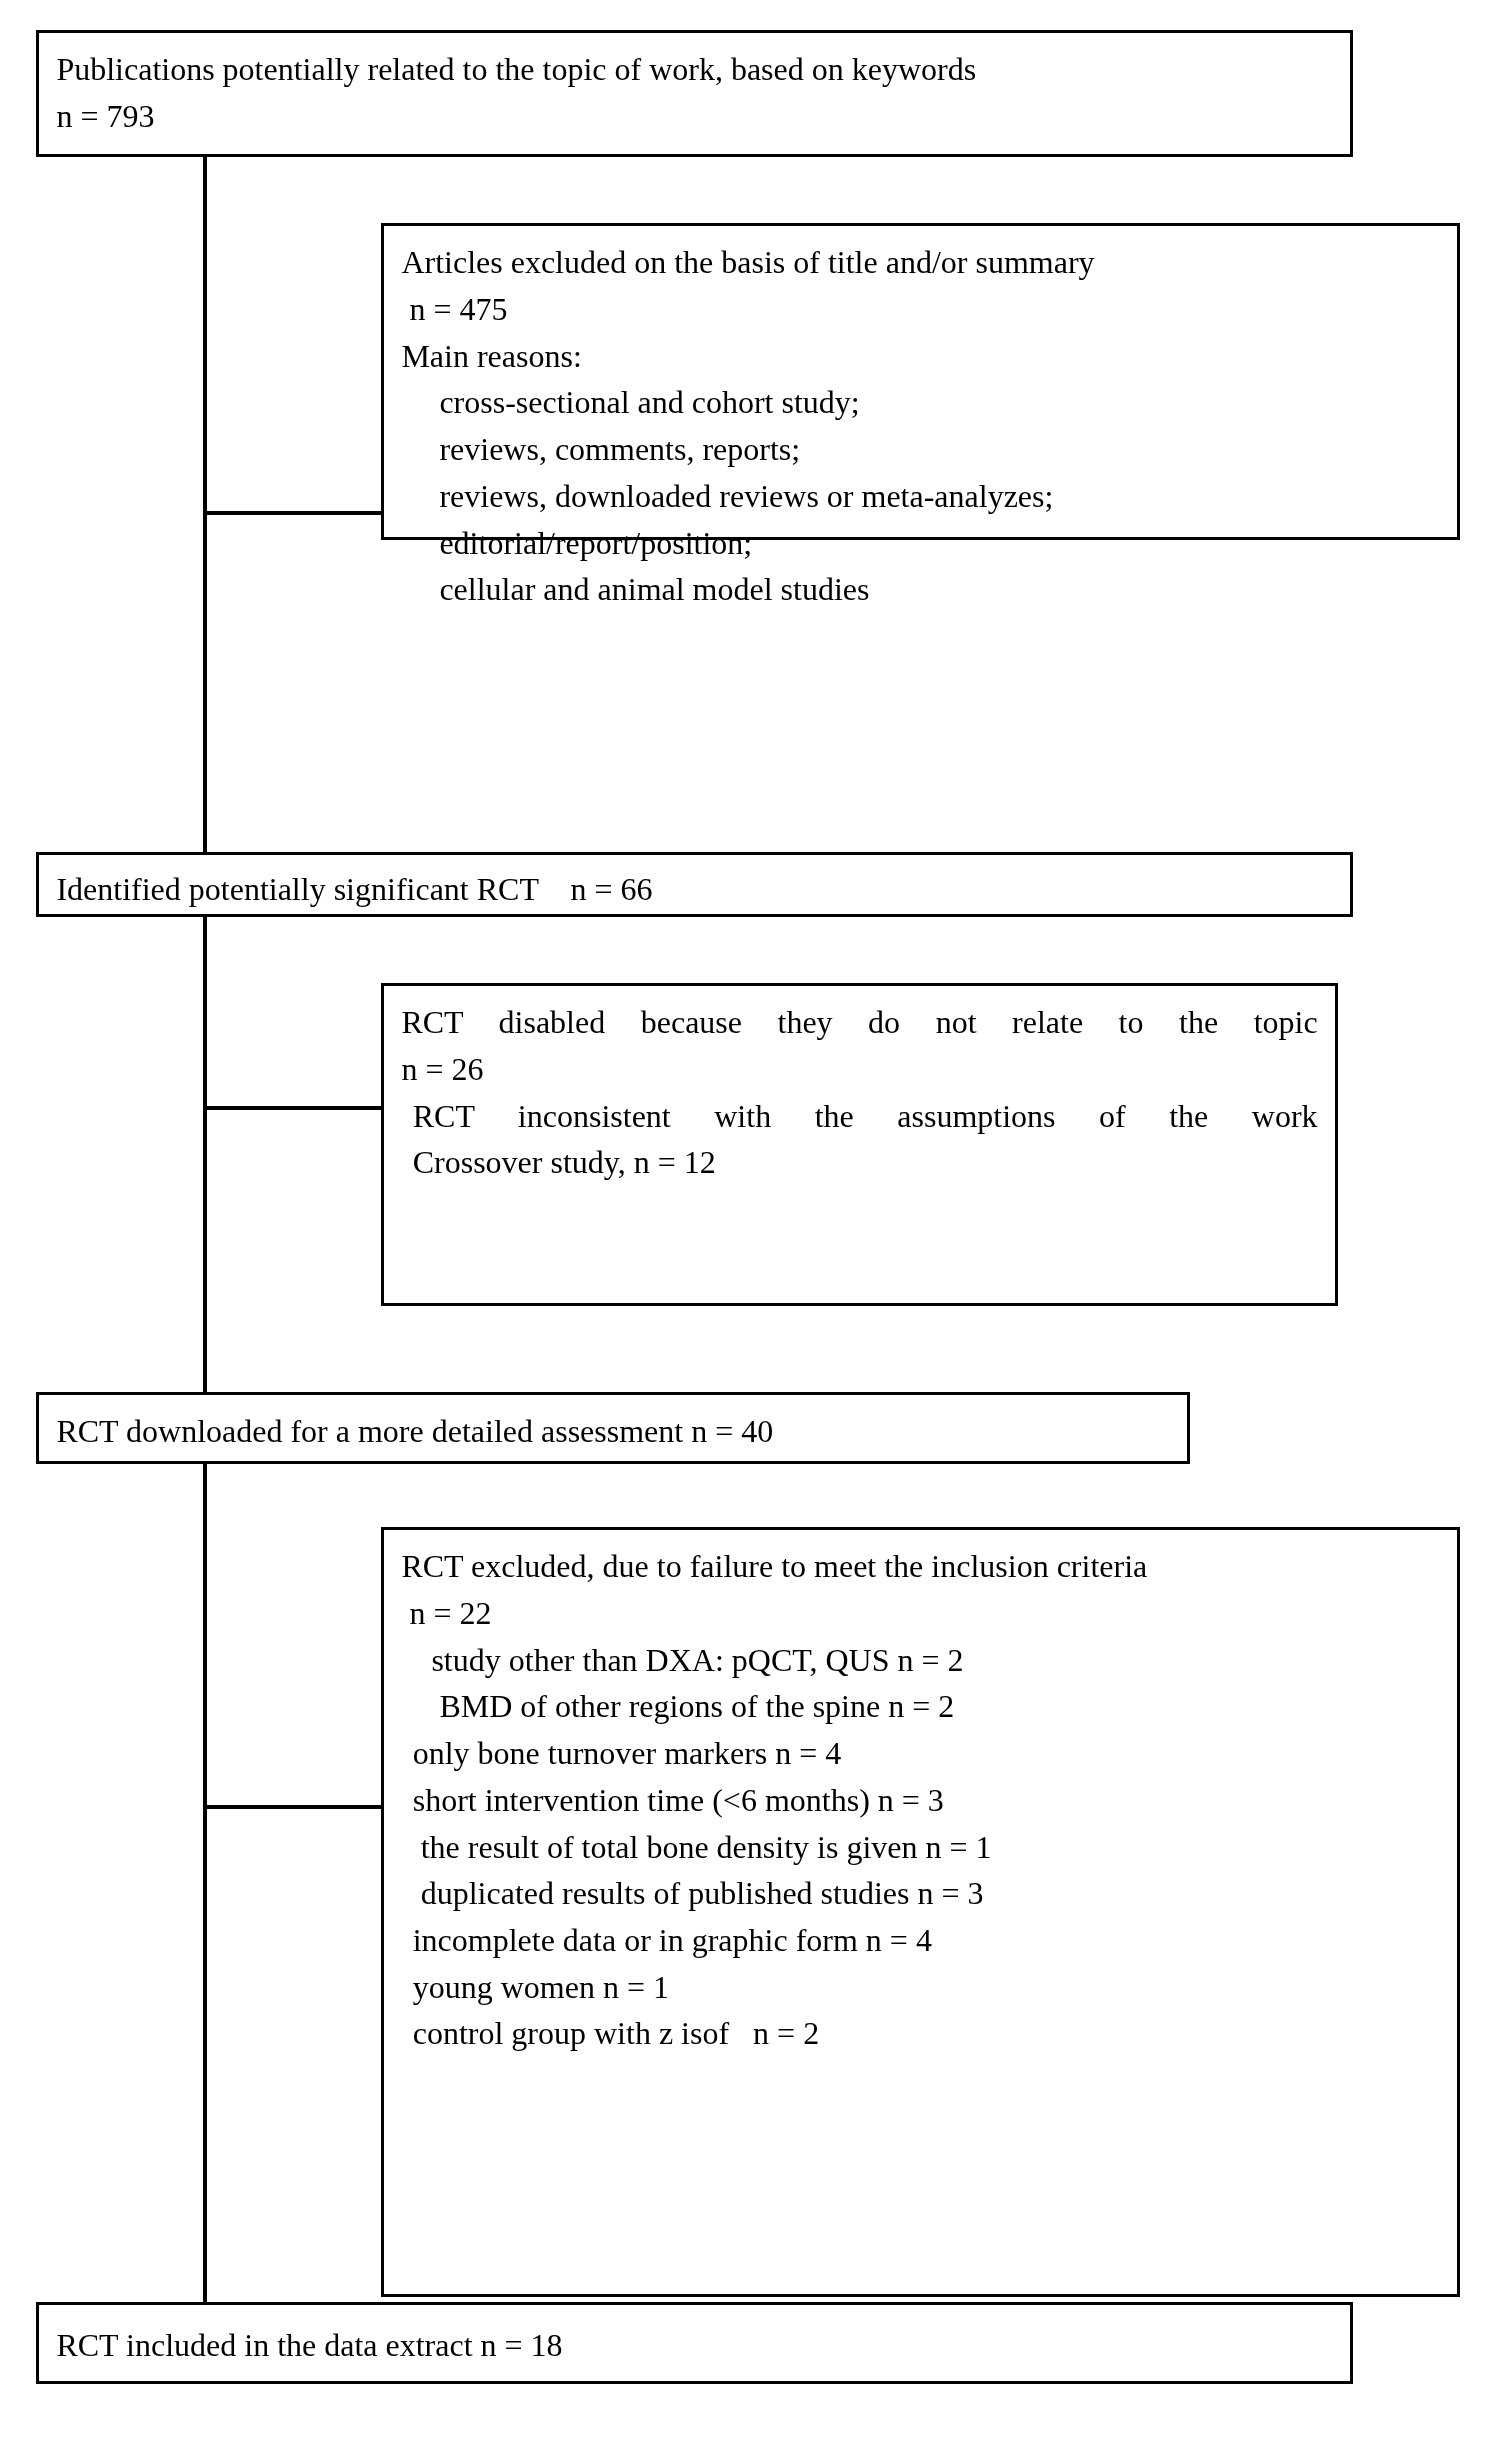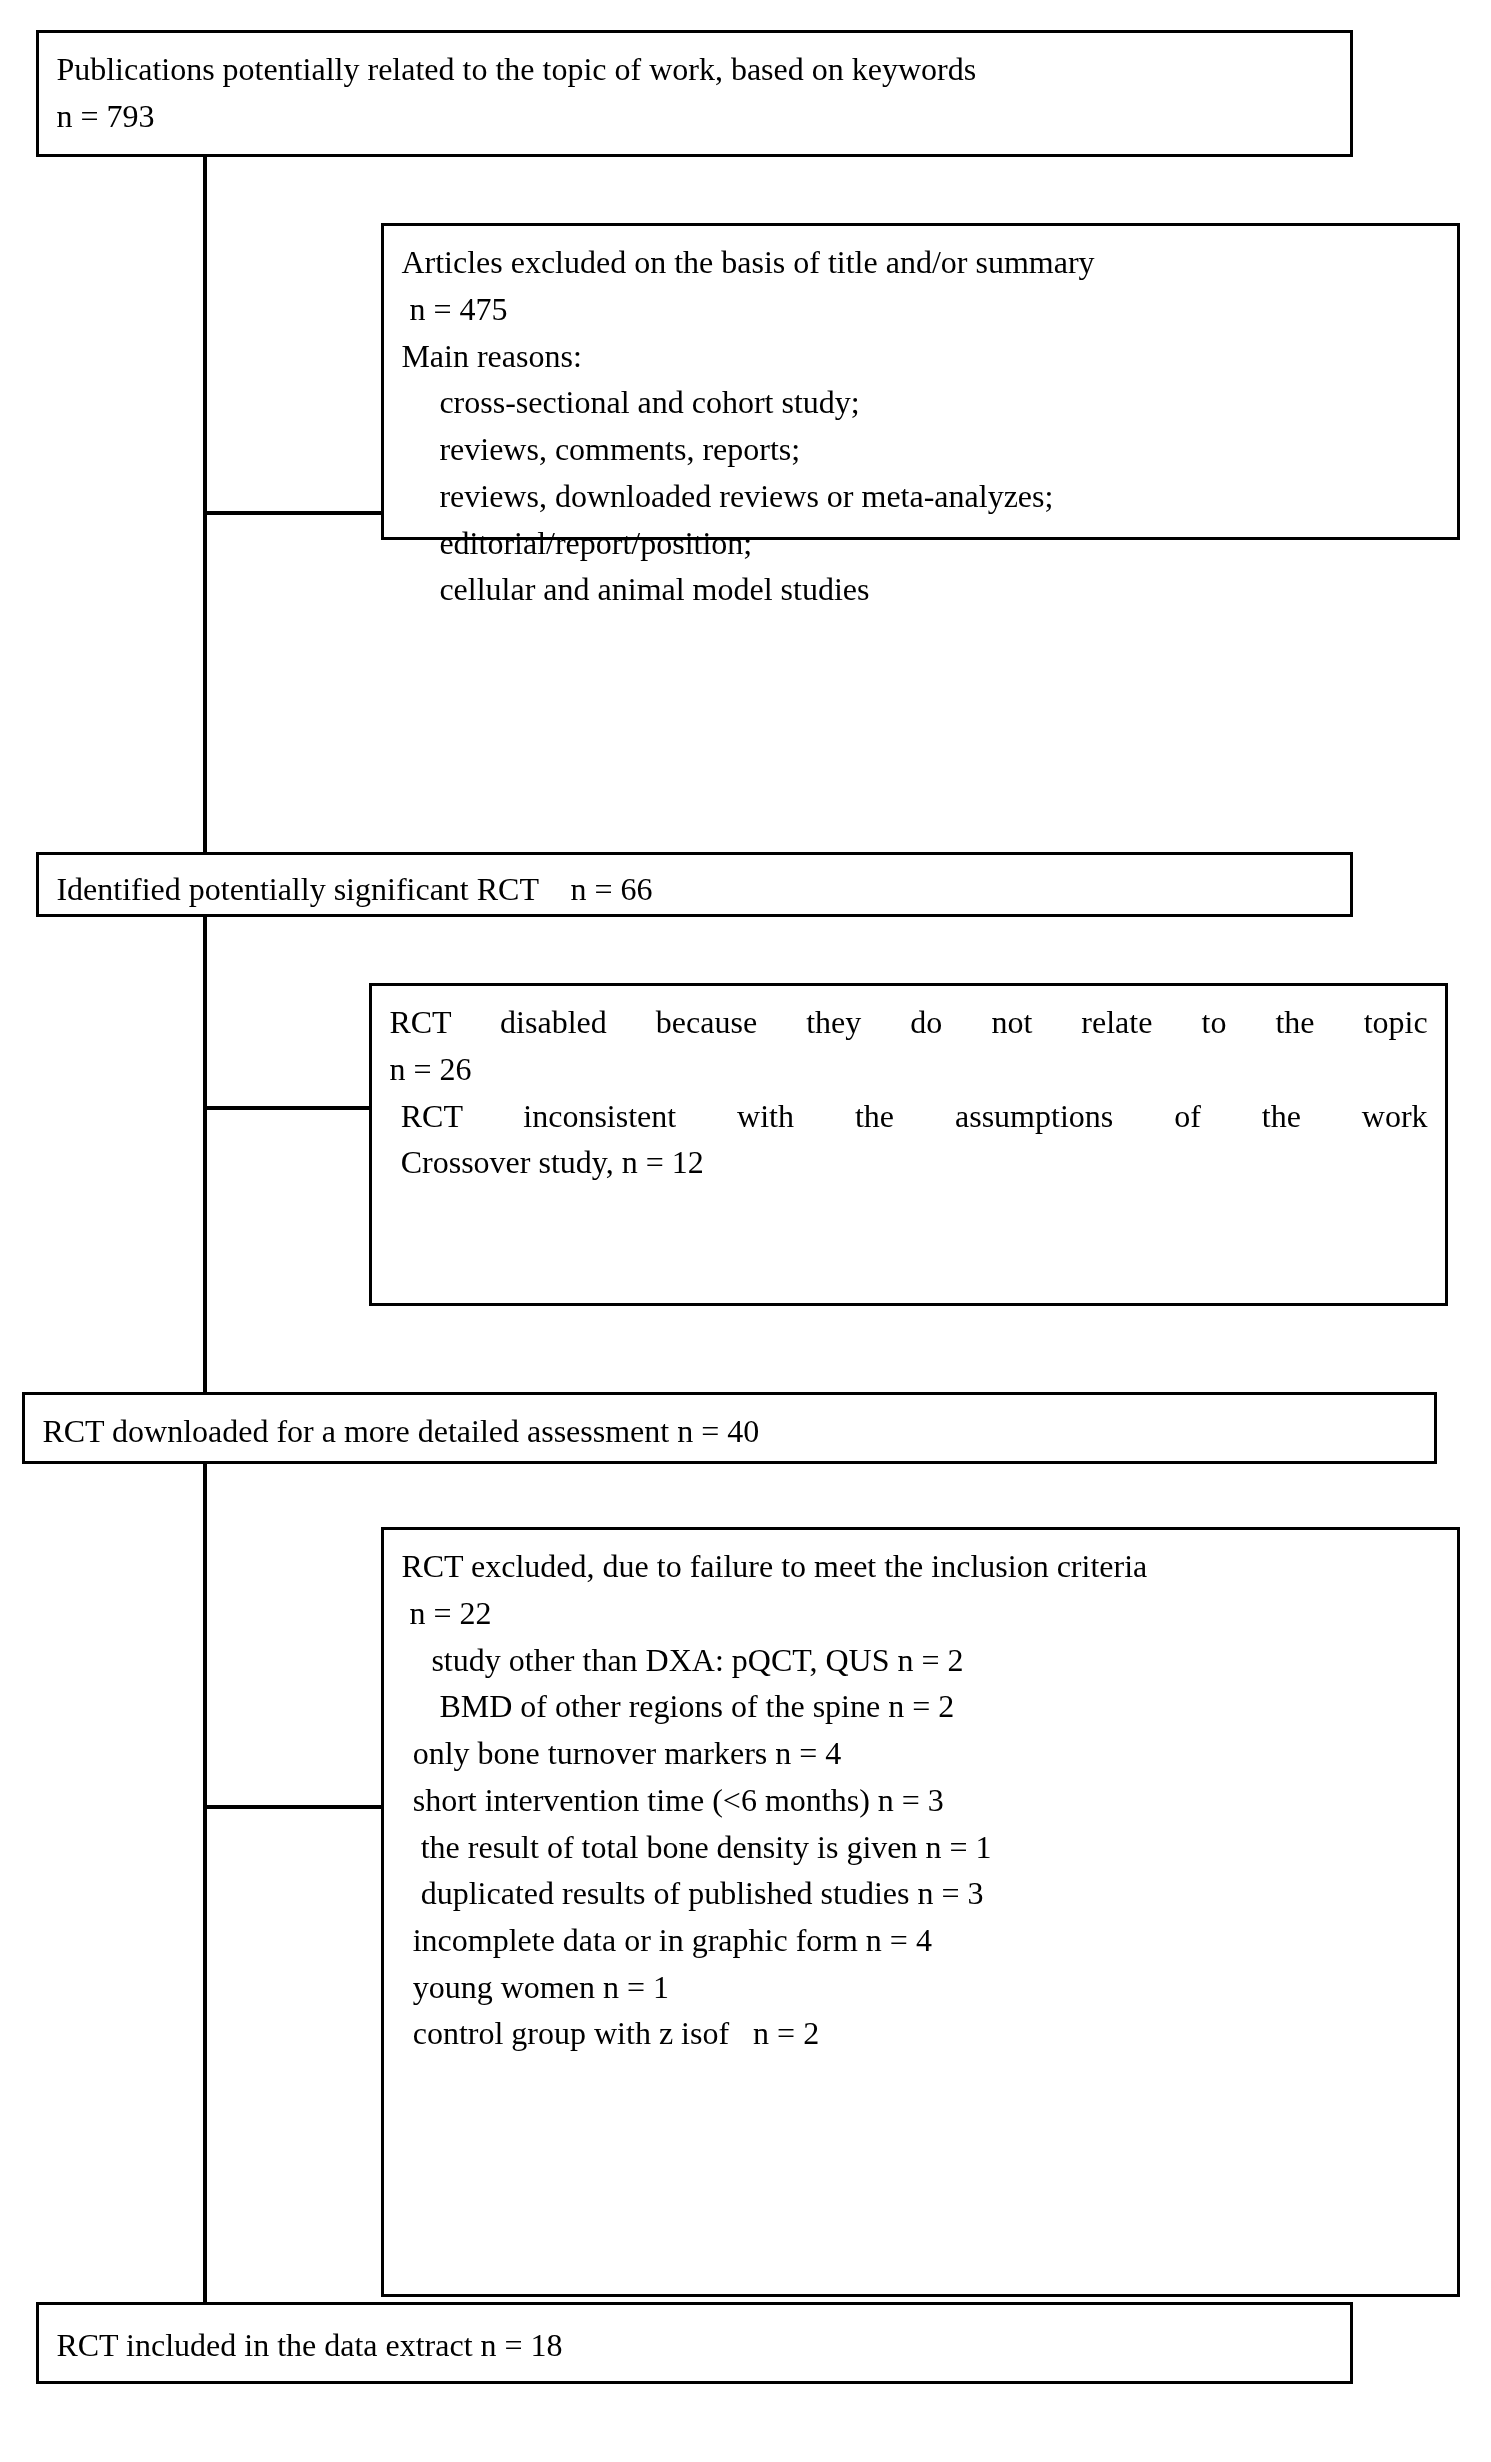--- a/index.html
+++ b/index.html
@@ -52,30 +52,30 @@
       <div class="line ind2">cellular and animal model studies</div>
     </div>
   </div>
 
   <div class="box" style="left:36px;top:852px;width:1317px;height:65px;">
     <div class="inner" style="padding-top:11.3px;">
       <div class="line">Identified potentially significant RCT    n = 66</div>
     </div>
   </div>
 
-  <div class="box" style="left:369px;top:983px;width:1079px;height:323px;">
+  <div class="box" style="left:381px;top:983px;width:957px;height:323px;">
     <div class="inner">
       <div class="line justify">RCT disabled because they do not relate to the topic</div>
       <div class="line">n = 26</div>
       <div class="line justify ind1">RCT inconsistent with the assumptions of the    work</div>
       <div class="line ind1">Crossover study, n = 12</div>
     </div>
   </div>
 
-  <div class="box" style="left:22px;top:1392px;width:1415px;height:72px;">
+  <div class="box" style="left:36px;top:1392px;width:1154px;height:72px;">
     <div class="inner" style="padding-top:13.3px;">
       <div class="line">RCT downloaded for a more detailed assessment n = 40</div>
     </div>
   </div>
 
   <div class="box" style="left:381px;top:1527px;width:1079px;height:770px;">
     <div class="inner">
       <div class="line">RCT excluded, due to failure to meet the inclusion criteria</div>
       <div class="line"> n = 22</div>
       <div class="line ind3">study other than DXA: pQCT, QUS n = 2</div>

